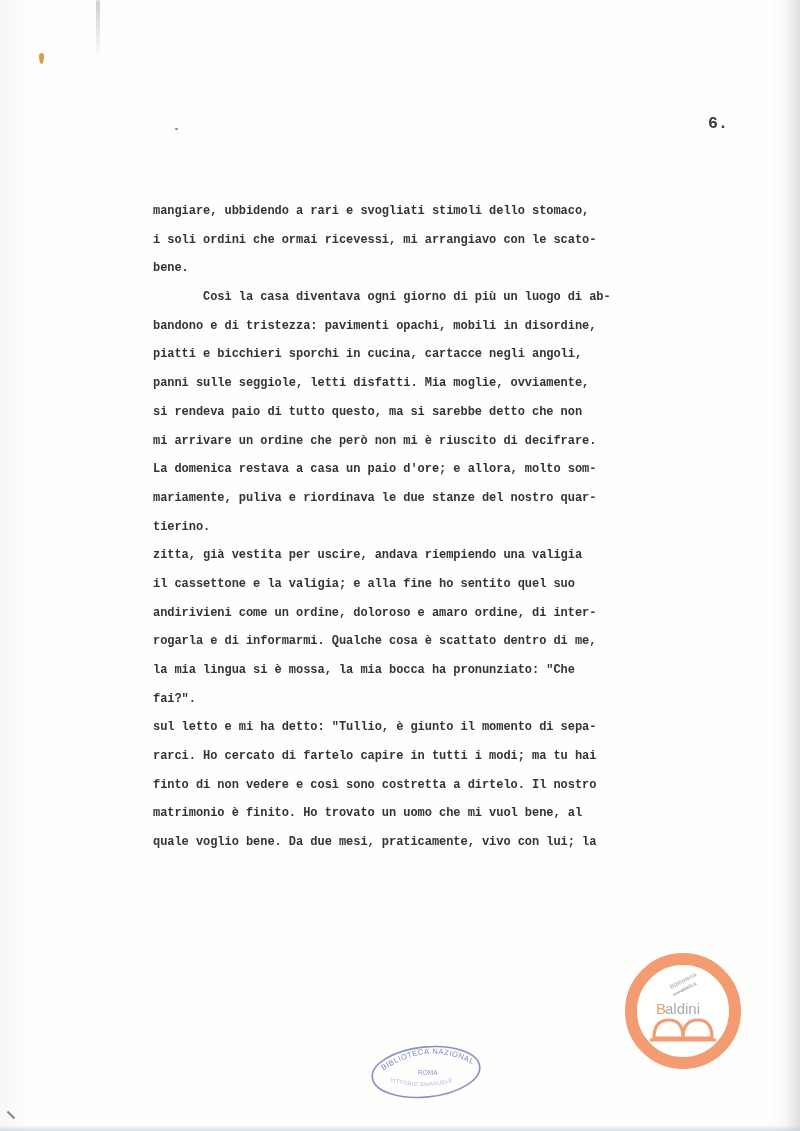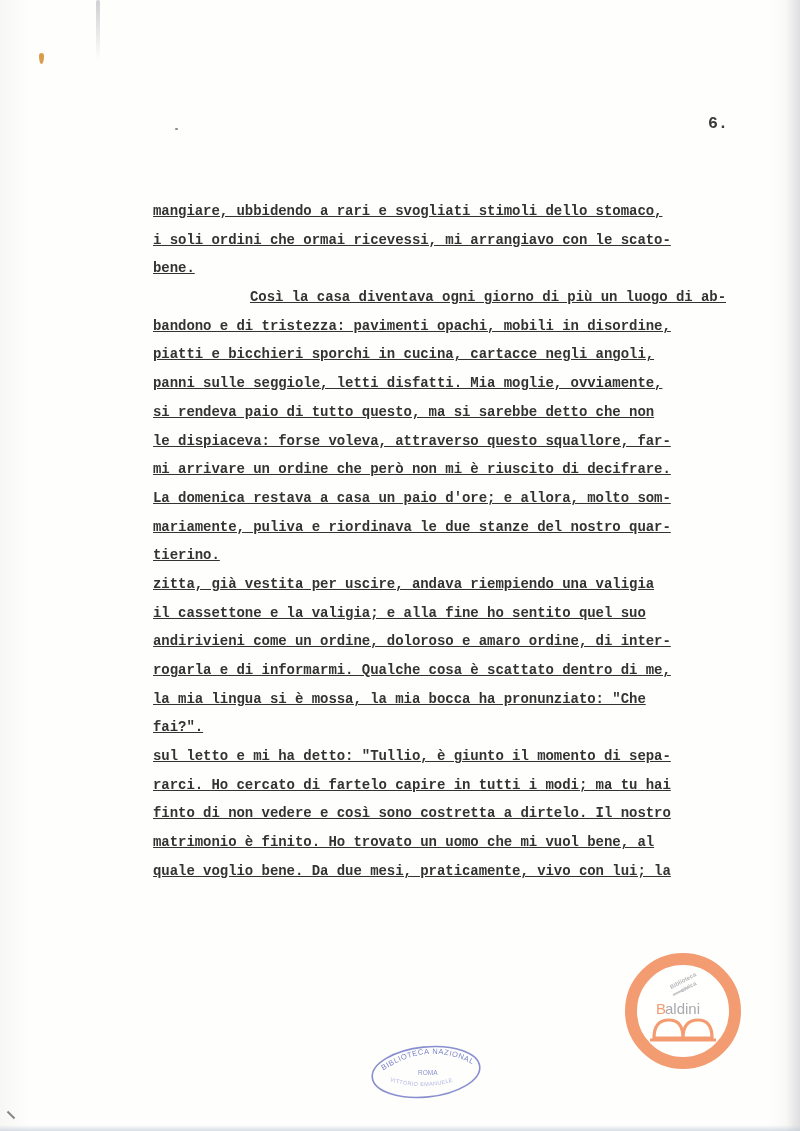--- a/index.html
+++ b/index.html
@@ -68,35 +68,33 @@
     top: 114px;
     font-size: 16.5px;
     font-weight: bold;
     color: #3a3a3a;
   }
   .body-text {
     position: absolute;
     left: 153px;
     top: 197px;
     width: 620px;
-    font-size: 14px;
+    font-size: 12px;
     line-height: 28.7px;
     color: #333;
     font-weight: bold;
     letter-spacing: -0.05px;
-    text-decoration: underline;
   }
   .line {
     display: block;
     white-space: pre;
     height: 28.7px;
   }
   .line.indent {
     padding-left: 50px;
-    text-align: center;
   }
   .logo {
     position: absolute;
     left: 624px;
     top: 952px;
     width: 118px;
     height: 118px;
   }
   .stamp {
     position: absolute;
@@ -123,21 +121,20 @@
 
     <span class="line">mangiare, ubbidendo a rari e svogliati stimoli dello stomaco,</span>
     <span class="line">i soli ordini che ormai ricevessi, mi arrangiavo con le scato-</span>
     <span class="line">bene.</span>
 
     <span class="line indent">Così la casa diventava ogni giorno di più un luogo di ab-</span>
     <span class="line">bandono e di tristezza: pavimenti opachi, mobili in disordine,</span>
     <span class="line">piatti e bicchieri sporchi in cucina, cartacce negli angoli,</span>
     <span class="line">panni sulle seggiole, letti disfatti. Mia moglie, ovviamente,</span>
     <span class="line">si rendeva paio di tutto questo, ma si sarebbe detto che non</span>
-    <span class="line">le dispiaceva: forse voleva, attraverso questo squallore, far-</span>
     <span class="line">mi arrivare un ordine che però non mi è riuscito di decifrare.</span>
     <span class="line">La domenica restava a casa un paio d'ore; e allora, molto som-</span>
     <span class="line">mariamente, puliva e riordinava le due stanze del nostro quar-</span>
     <span class="line">tierino.</span>
 
     <span class="line">zitta, già vestita per uscire, andava riempiendo una valigia</span>
     <span class="line">il cassettone e la valigia; e alla fine ho sentito quel suo</span>
     <span class="line">andirivieni come un ordine, doloroso e amaro ordine, di inter-</span>
     <span class="line">rogarla e di informarmi. Qualche cosa è scattato dentro di me,</span>
     <span class="line">la mia lingua si è mossa, la mia bocca ha pronunziato: "Che</span>

